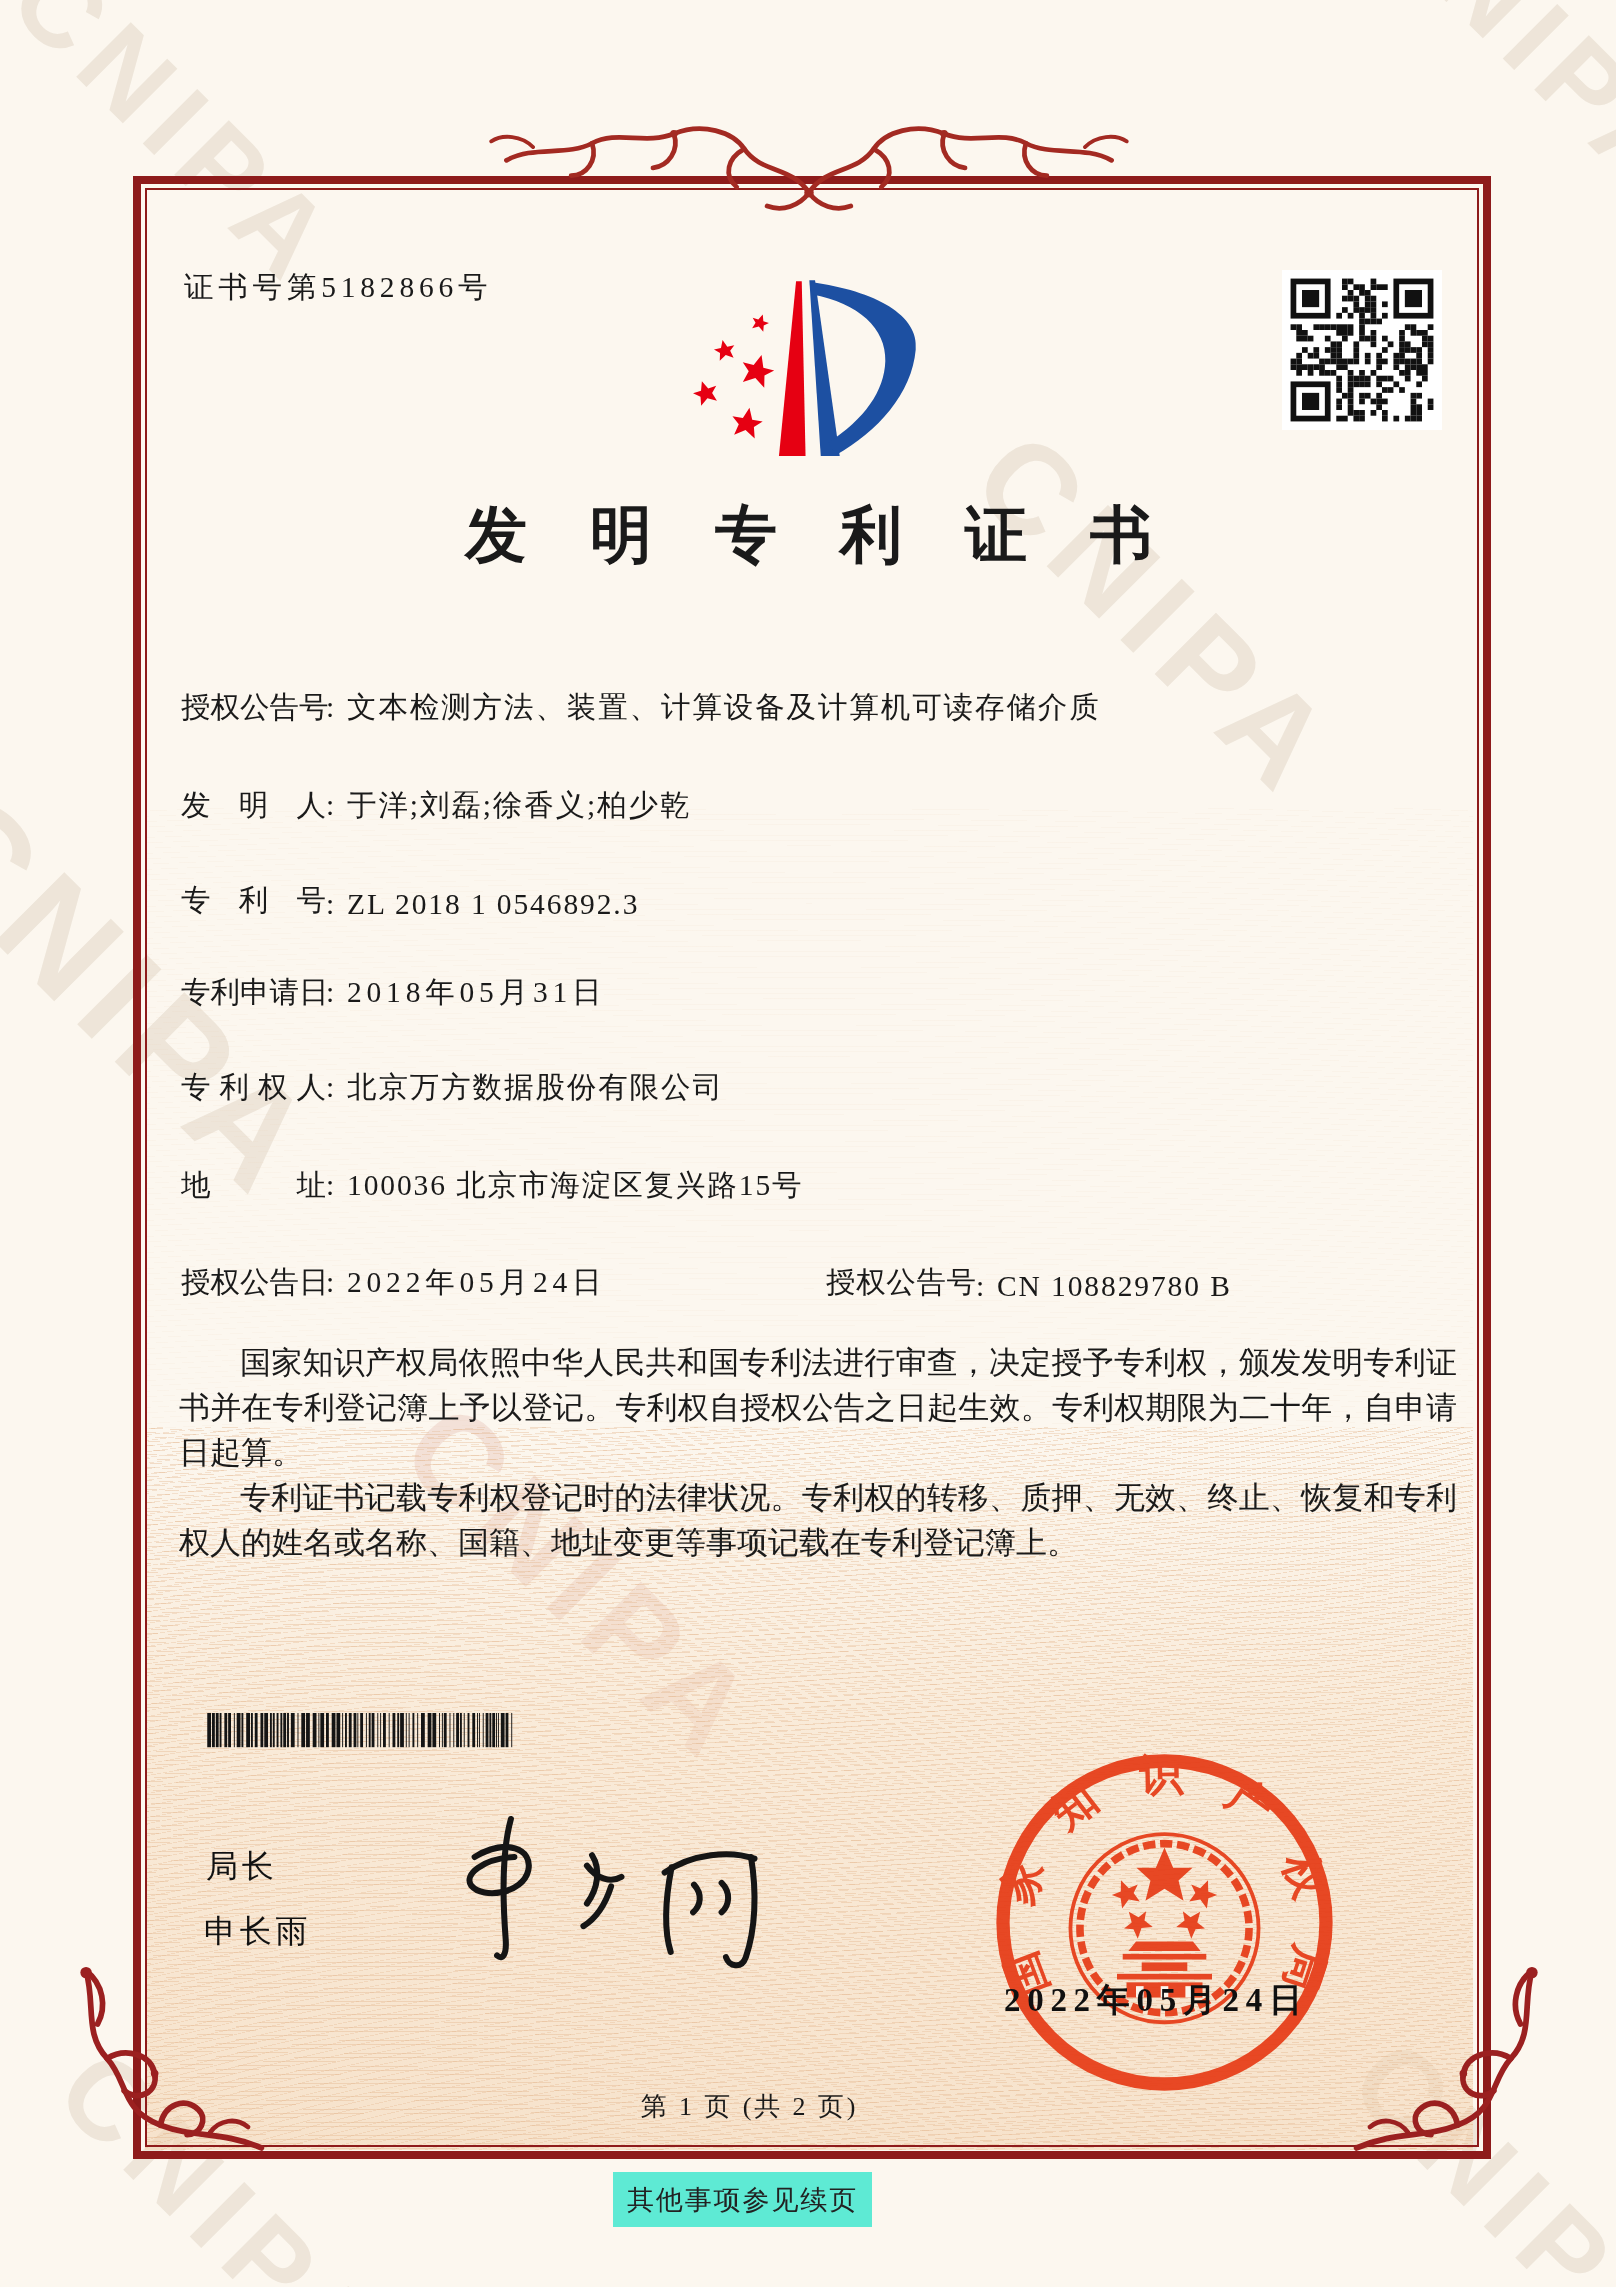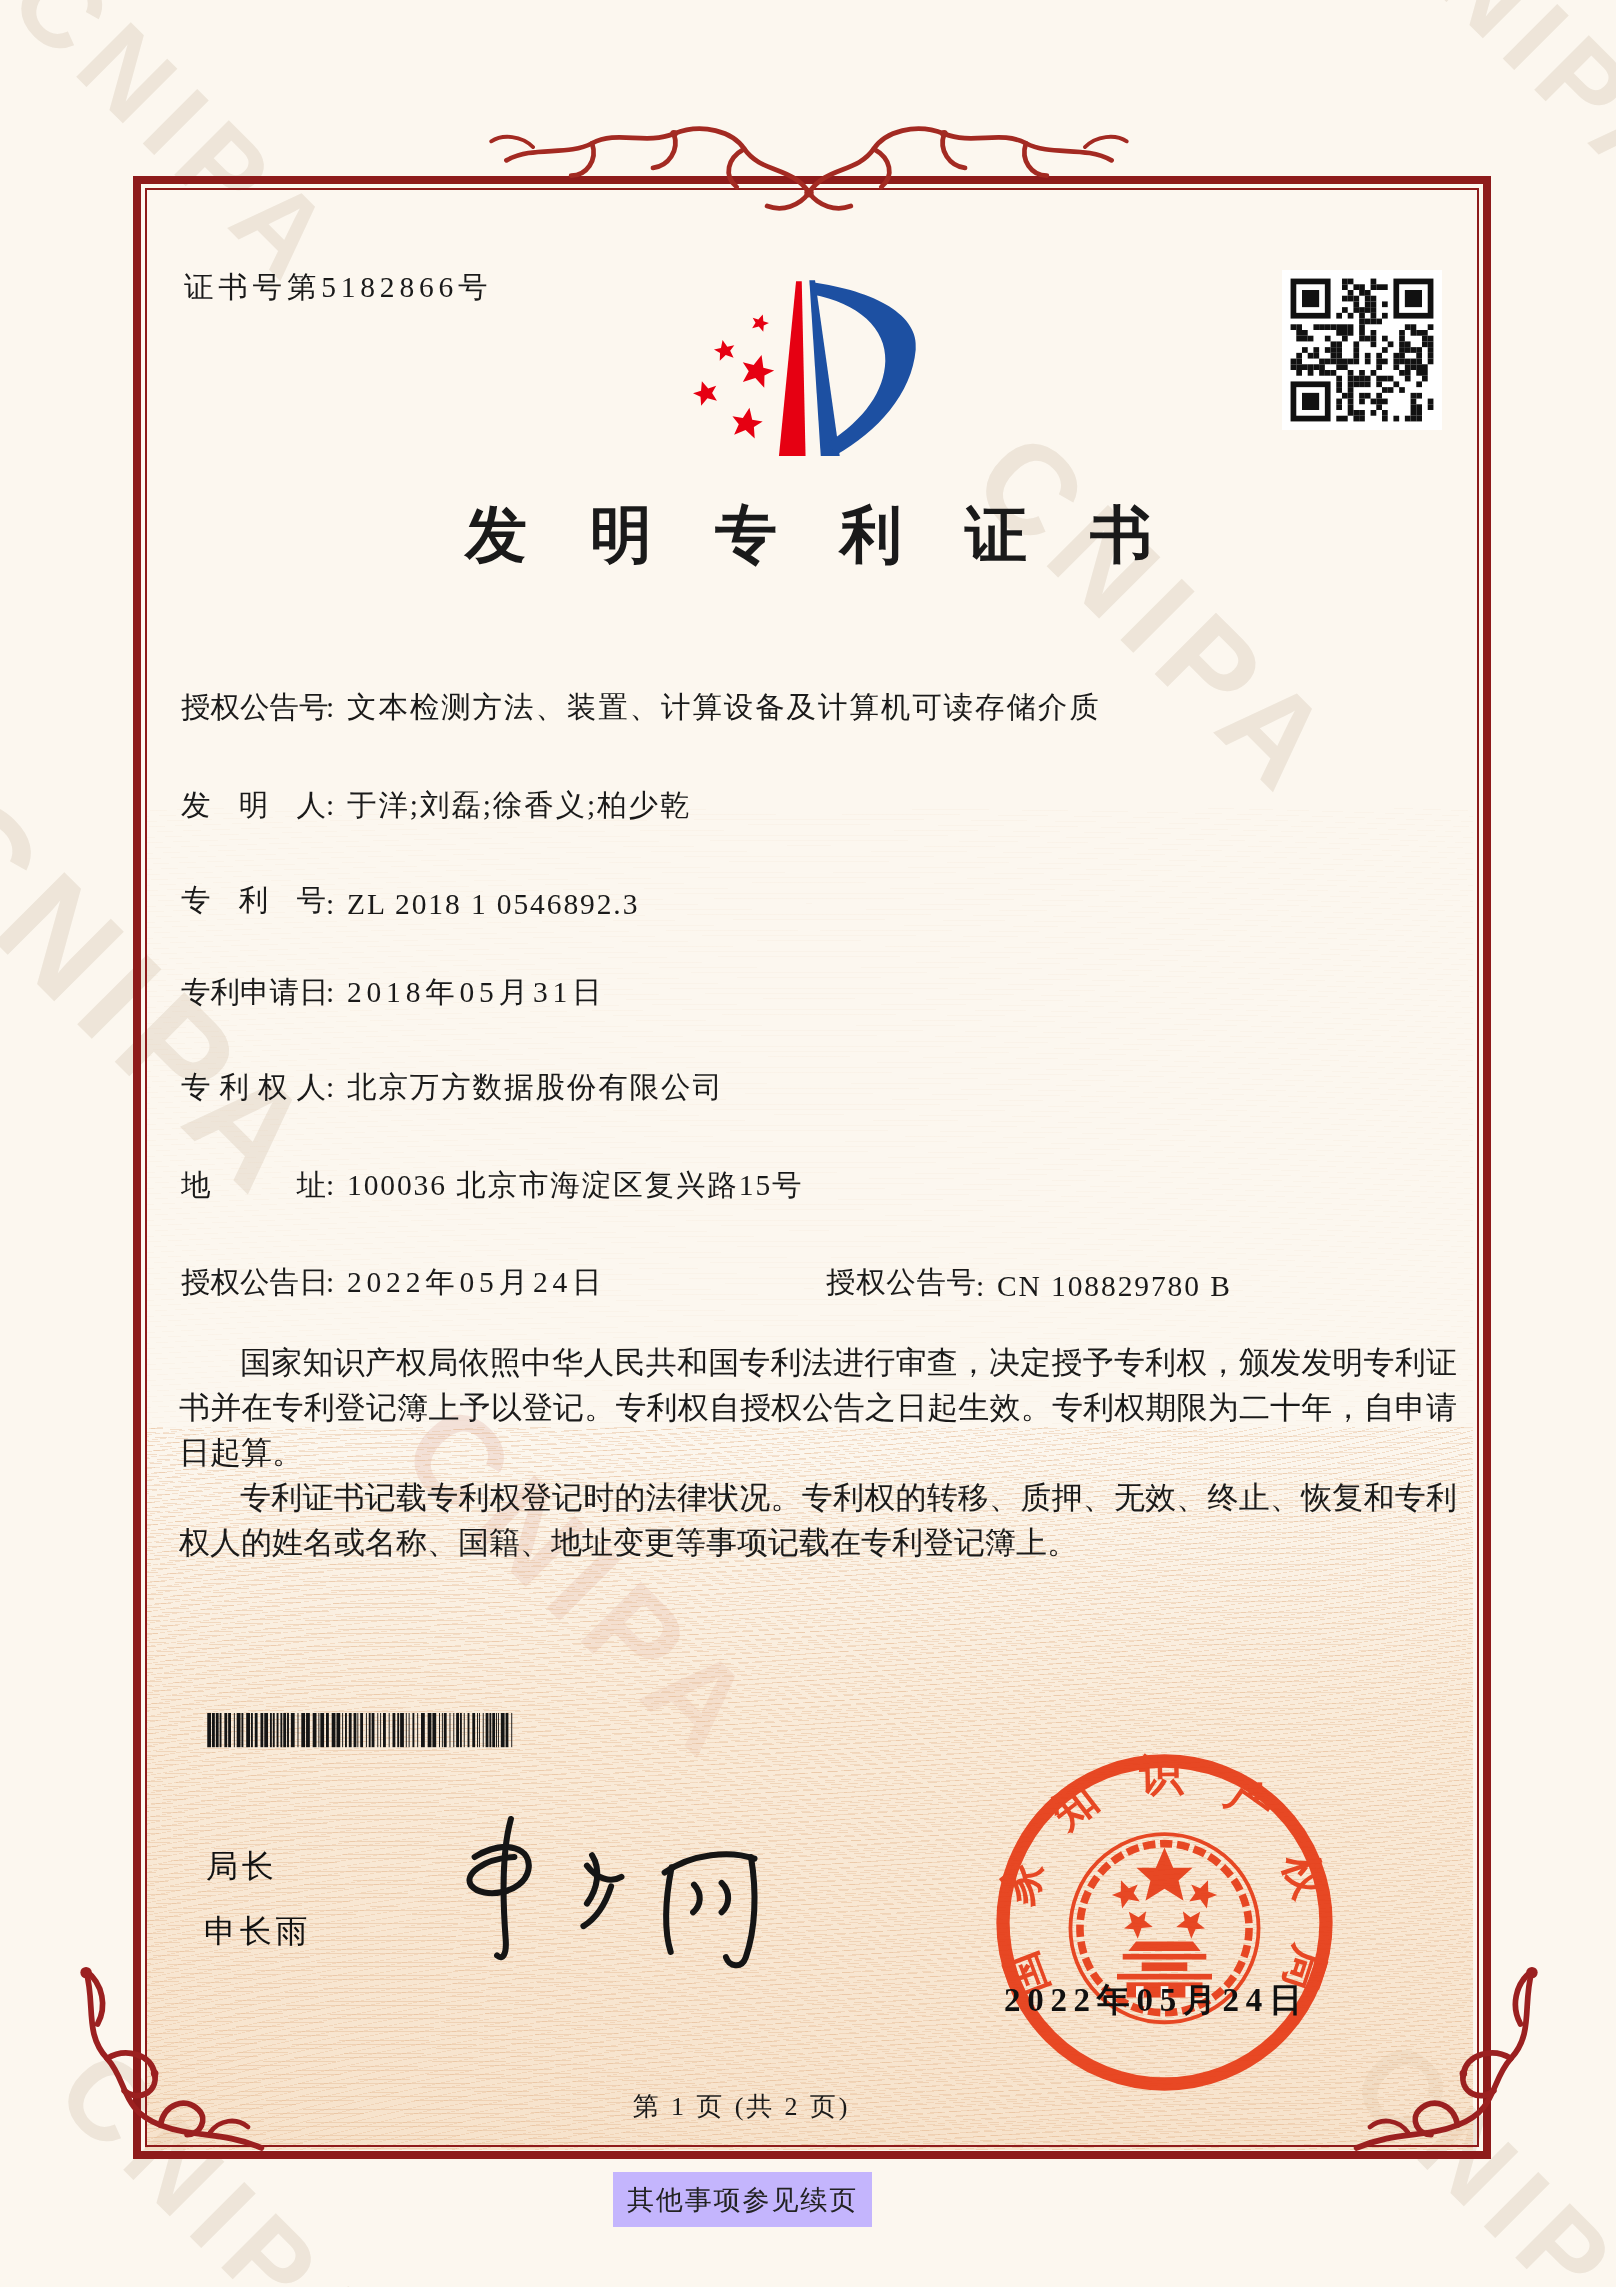--- a/index.html
+++ b/index.html
@@ -33,22 +33,22 @@
   .flabel{display:inline-block;width:145px;text-align:justify;text-align-last:justify;vertical-align:bottom;}
   .fcolon{display:inline-block;width:21px;}
   .fvalue{letter-spacing:1.9px;}
   .pair2{position:absolute;left:645px;top:0;}
   .pair2 .flabel{width:150px;}
   .paras{left:179px;top:1340px;width:1278px;font-size:31px;line-height:45px;
          text-align:justify;word-break:break-all;}
   .paras p{margin:0;text-indent:61px;}
   .signer{font-family:"Liberation Sans","DejaVu Sans",sans-serif;font-size:32px;color:#111;letter-spacing:3.8px;}
   .seal-date{left:1004px;top:1978px;font-size:33px;letter-spacing:6.7px;color:#101010;z-index:7;font-weight:bold;white-space:nowrap;}
-  .footer-page{left:133px;top:2089px;width:1217px;text-align:center;font-size:26px;letter-spacing:2.9px;}
-  .cont-strip{left:613px;top:2172px;width:259px;height:55px;background:#c4b5fd;
+  .footer-page{left:141px;top:2089px;width:1217px;text-align:center;font-size:26px;letter-spacing:2.9px;}
+  .cont-strip{left:613px;top:2172px;width:259px;height:55px;background:#5eead4;
               display:flex;align-items:center;justify-content:center;font-size:27px;letter-spacing:1.9px;color:#222;z-index:6;}
   svg{display:block;}
 </style>
 </head>
 <body>
 
 <div class="page">
 
   <span class="wm" style="left:-28.5px;top:57px;">CNIPA</span>
   <span class="wm" style="left:1332px;top:-28.5px;">CNIPA</span>

